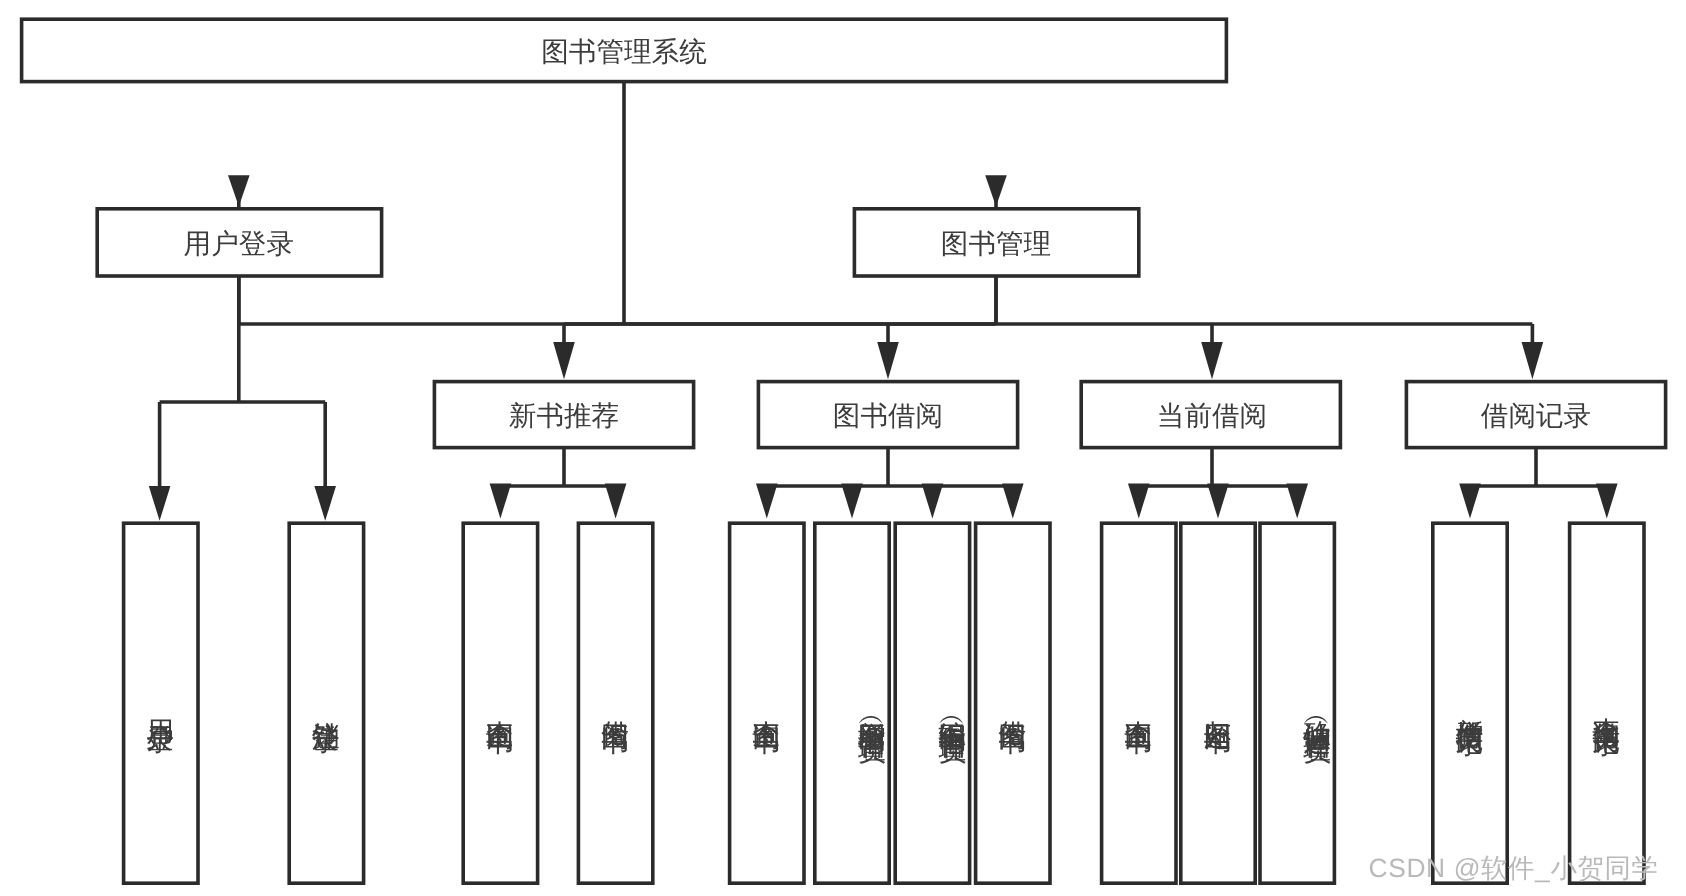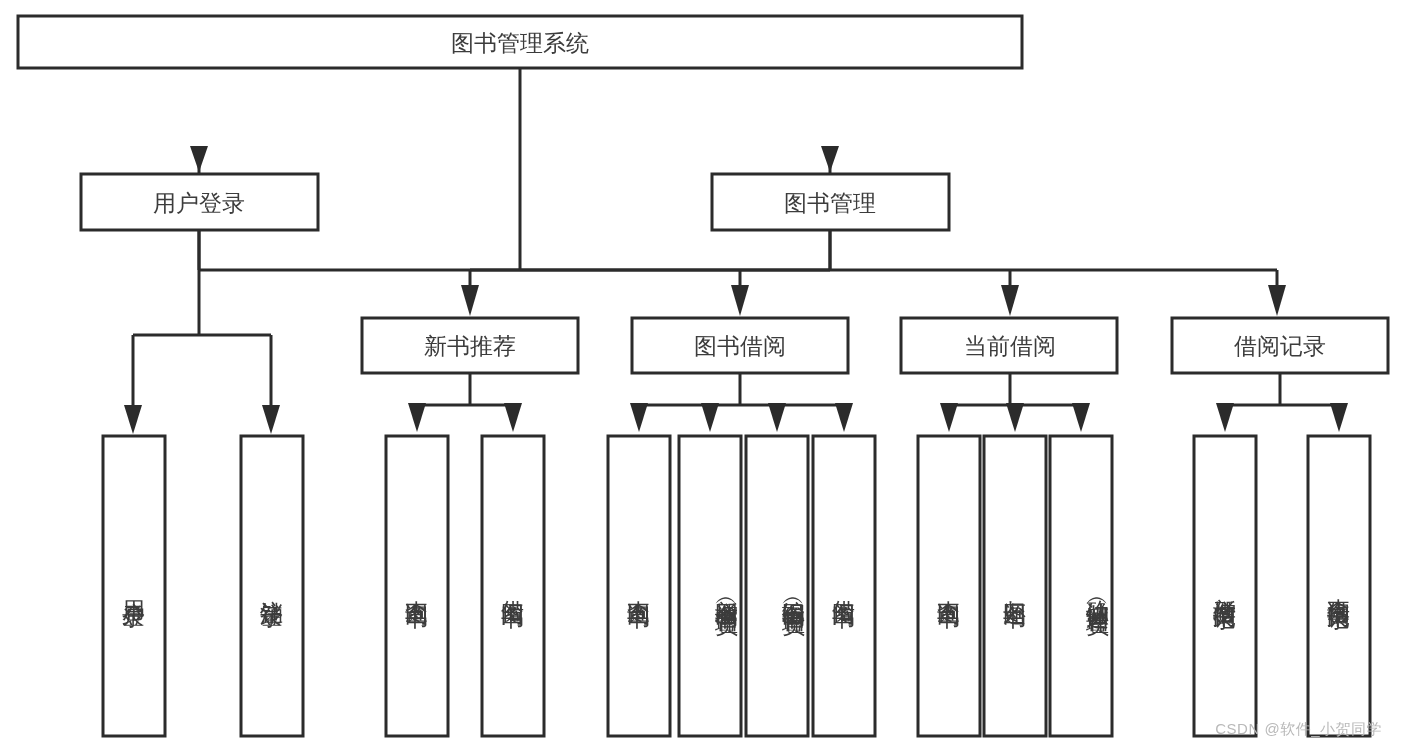--- a/index.html
+++ b/index.html
@@ -57,21 +57,21 @@
     letter-spacing: 2px;
     font-family: "Liberation Sans", "DejaVu Sans", sans-serif;
     white-space: nowrap;
     pointer-events: none;
   }
   .watermark {
     position: absolute;
     right: 12px;
     bottom: 8px;
     color: #b9b9b9;
-    font-size: 15px;
+    font-size: 22px;
     font-family: "Liberation Sans", "DejaVu Sans", sans-serif;
     letter-spacing: 0.5px;
     white-space: nowrap;
   }
 </style>
 </head>
 <body>
 
 <div id="diagram-root">
 

